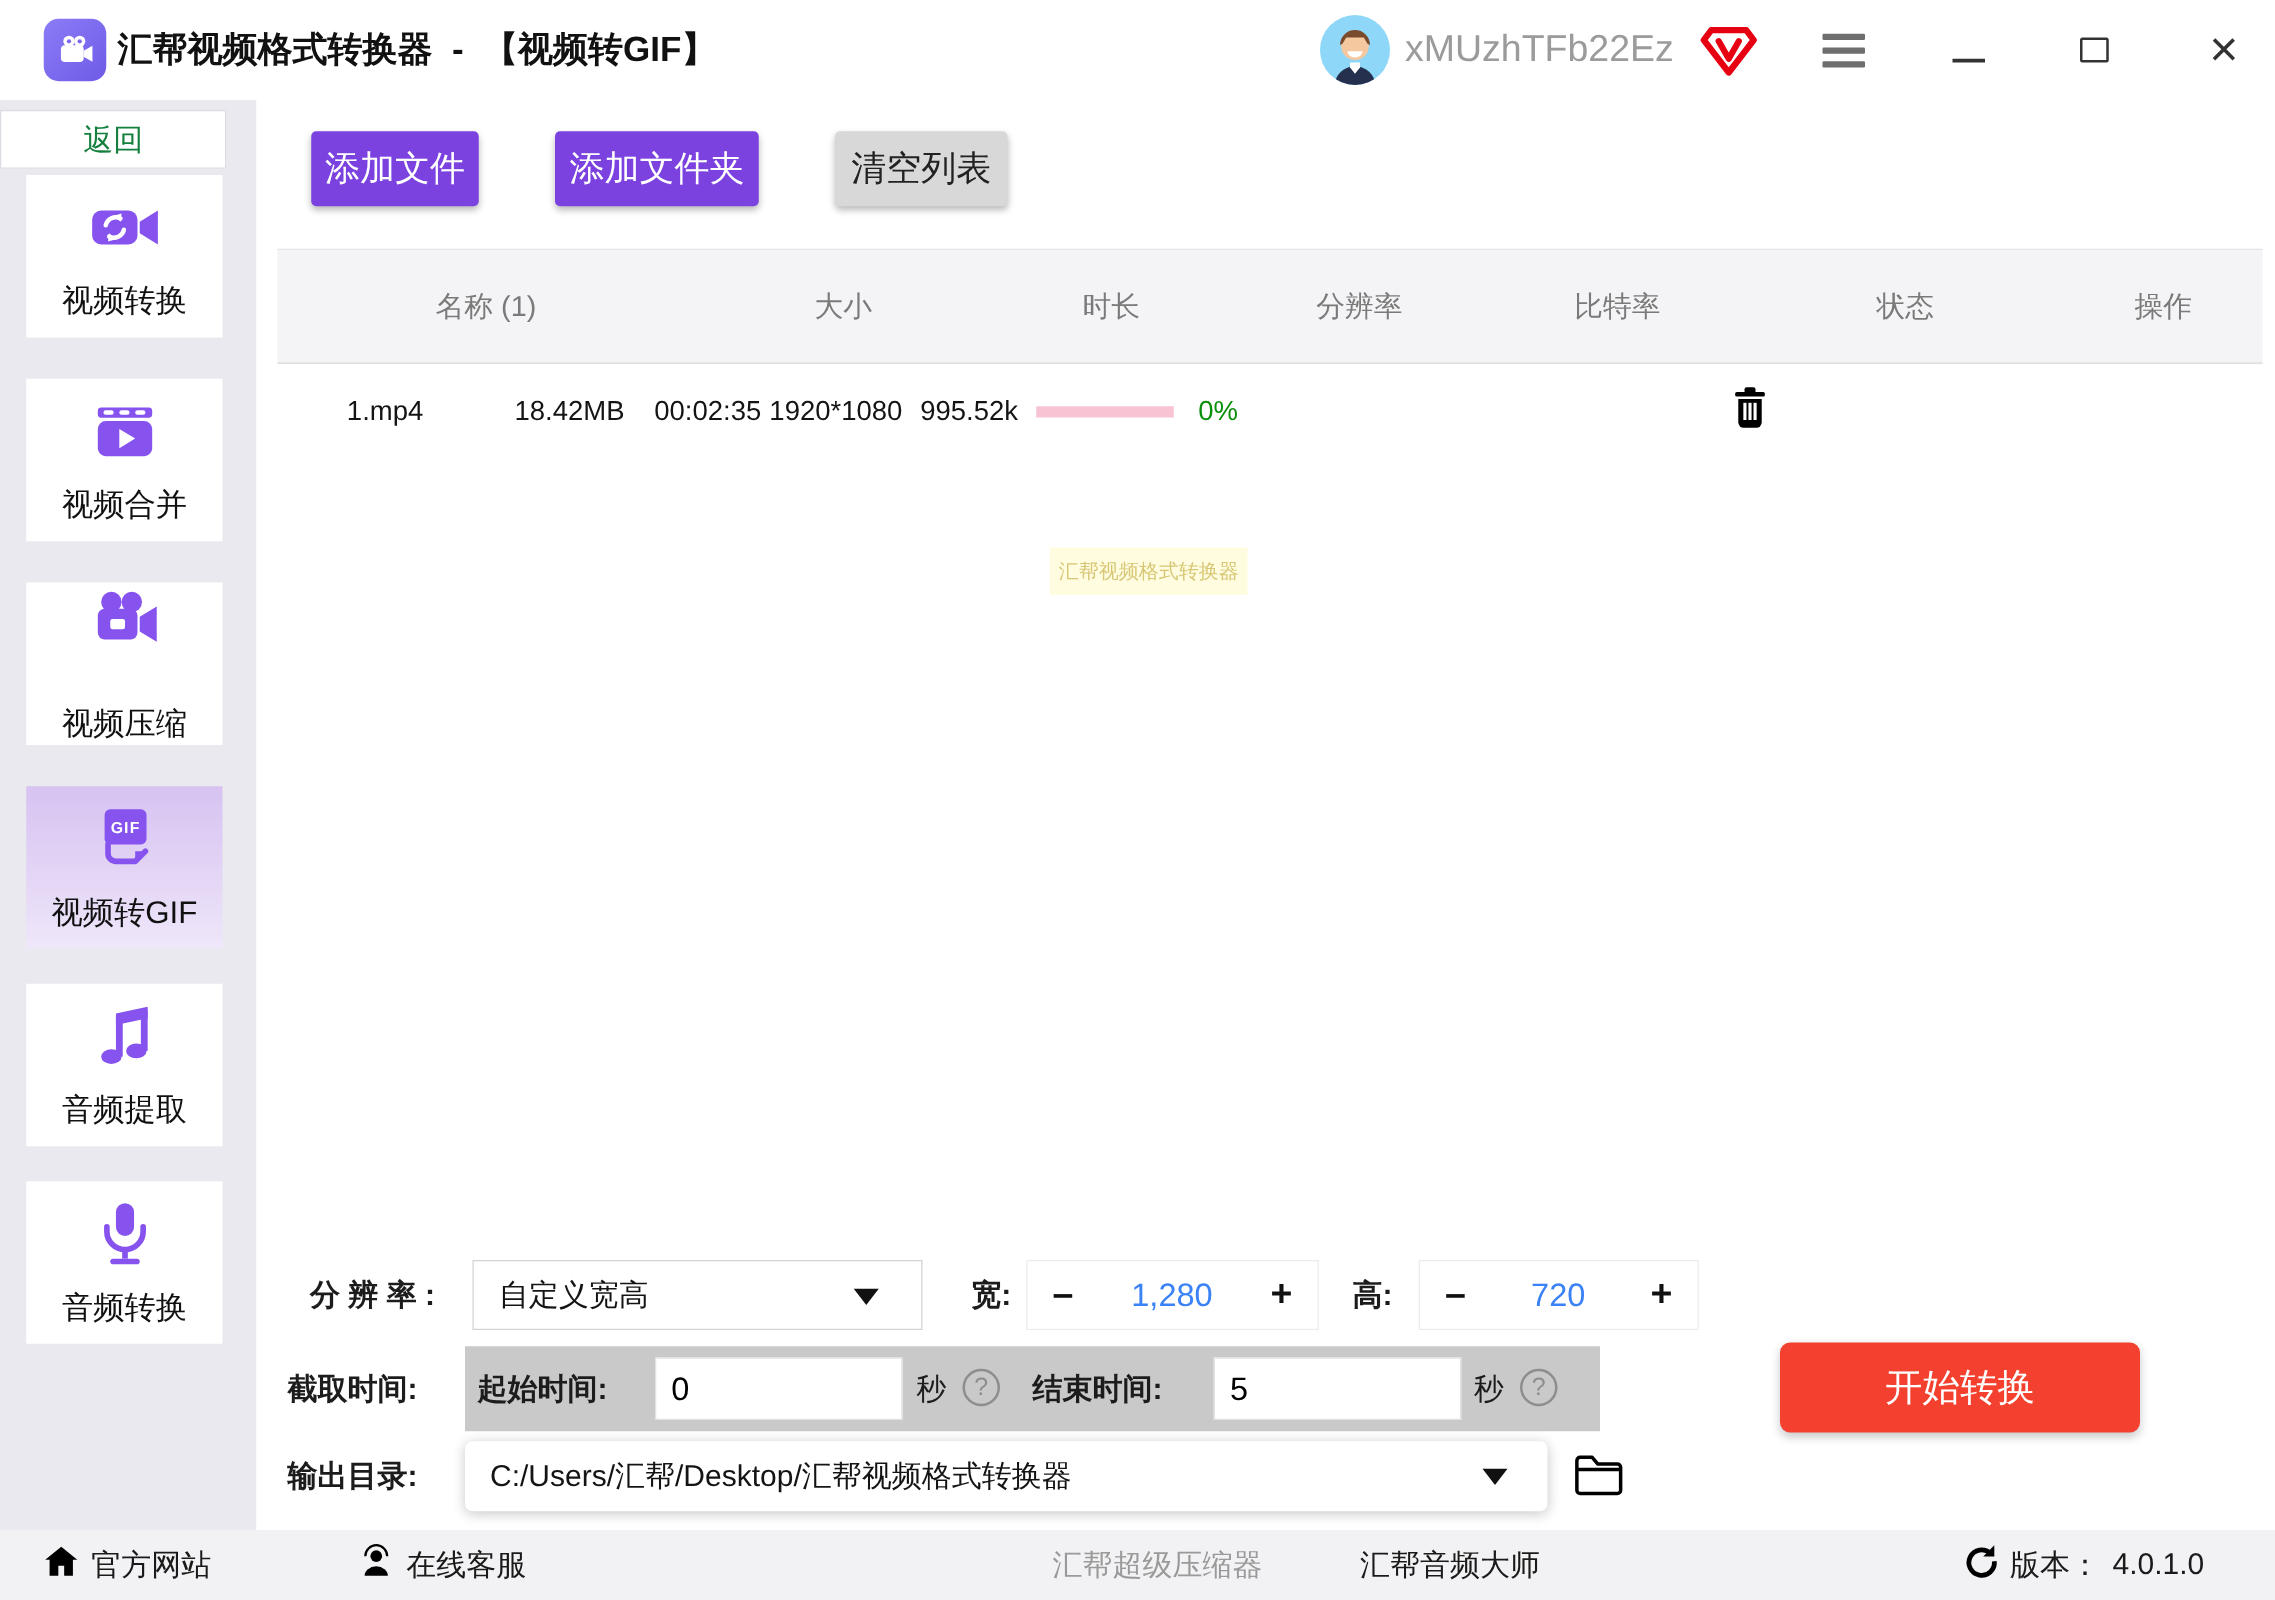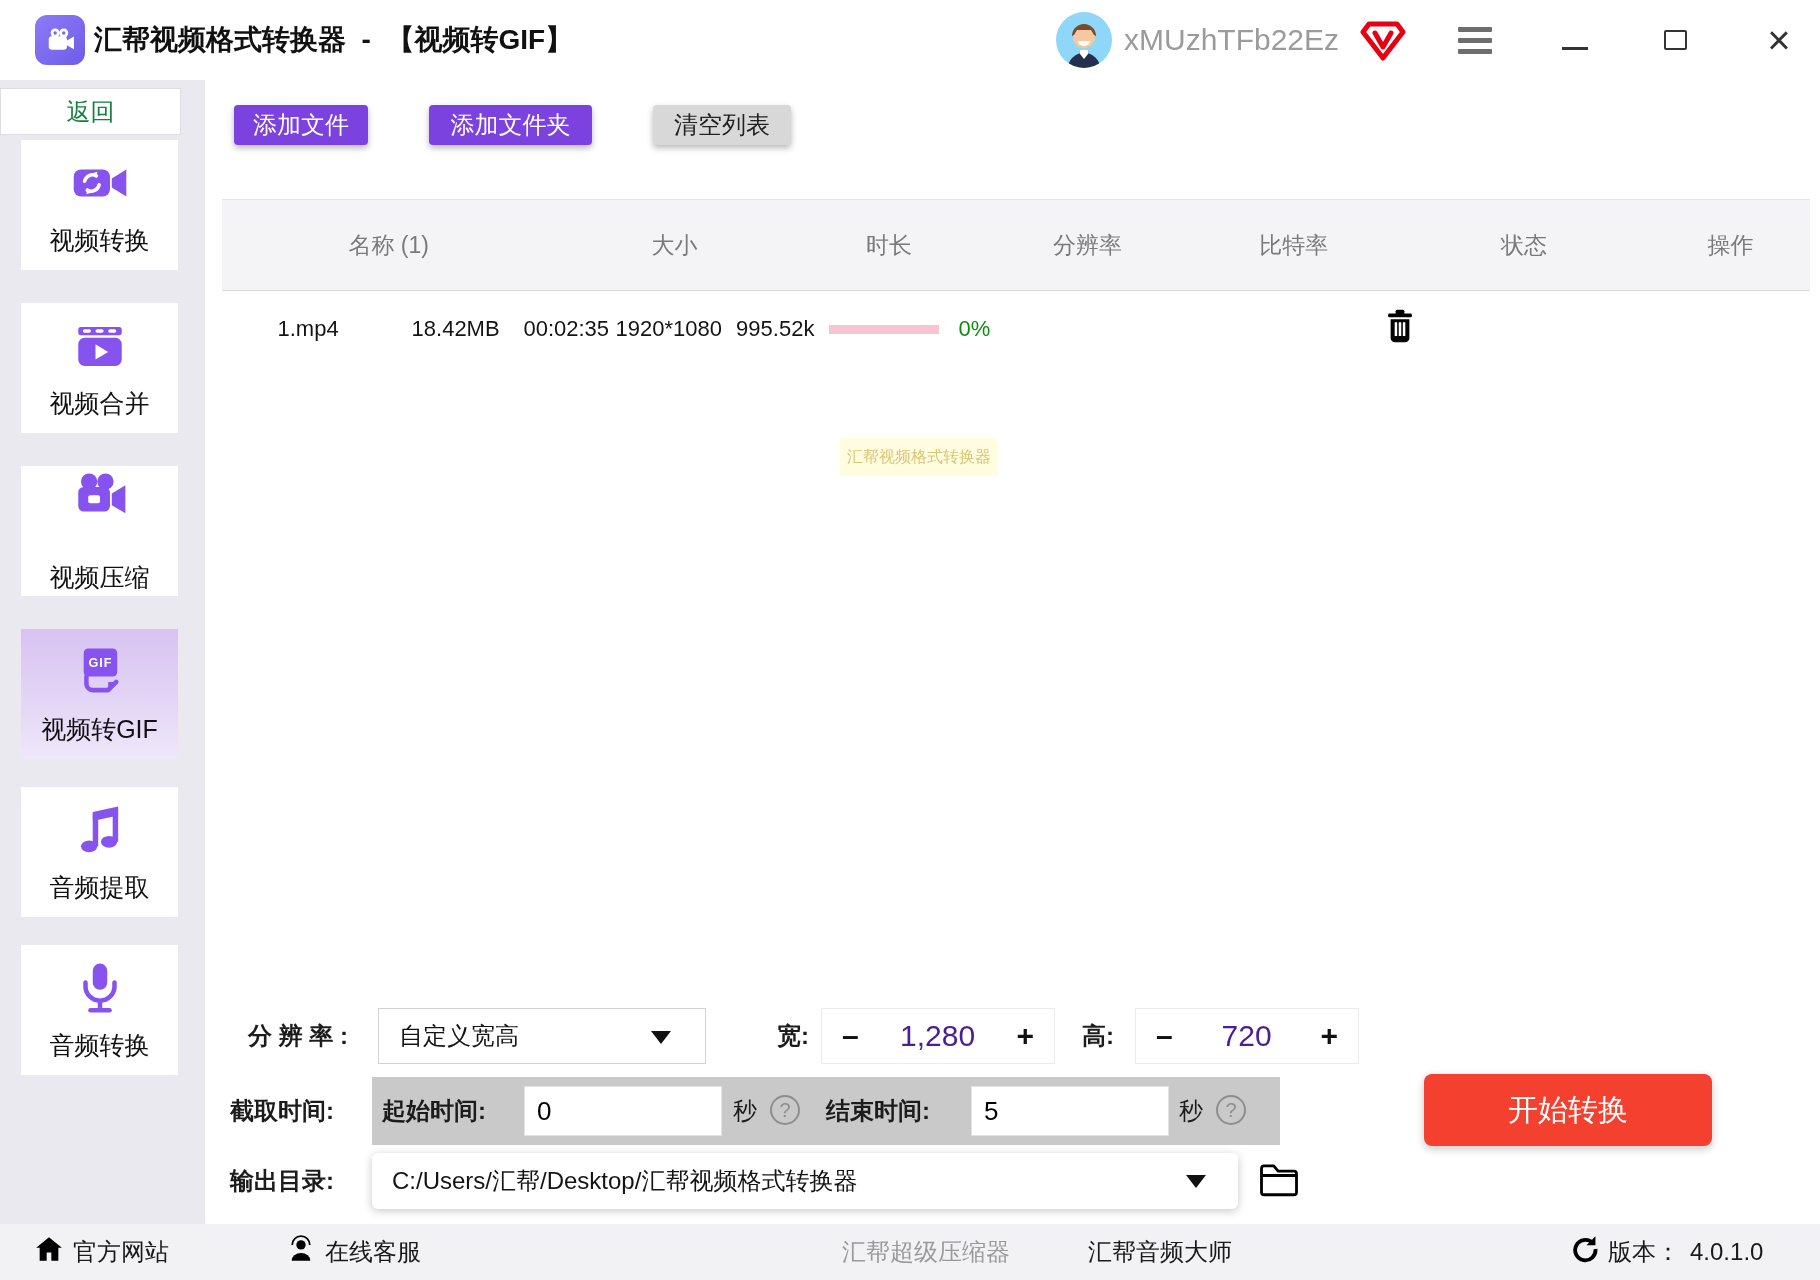--- a/index.html
+++ b/index.html
@@ -32,23 +32,23 @@
   .back-btn { position:absolute; left:0; top:8px; width:181px; height:47px; background:#fff;
     border:1px solid #dcdce2; display:flex; align-items:center; justify-content:center;
     font-size:24px; color:#15803d; cursor:pointer; }
   .nav-item { position:absolute; left:21px; width:157px; height:130px; background:#fff; cursor:pointer;
     display:flex; flex-direction:column; align-items:center; justify-content:center; gap:8px; }
   .nav-item.active { background:linear-gradient(180deg,#d7c2f1 0%,#e7dbf7 70%,#efe7fa 100%); }
   .nav-label { font-size:25px; color:#111; }
   #nav0 { top:60px; } #nav1 { top:223px; } #nav2 { top:386px;gap:31px; }
   #nav3 { top:549px; } #nav4 { top:707px; } #nav5 { top:865px; }
   
-  .tb-btn { position:absolute; top:105px; height:40px; border-radius:4px; display:flex; align-items:center;
-    justify-content:center; font-size:24px; color:#fff; background:#7b42e0; cursor:pointer;
-    box-shadow:0 3px 6px rgba(0,0,0,0.28); }
+  .tb-btn { position:absolute; top:105px; height:60px; border-radius:4px; display:flex; align-items:center;
+    justify-content:center; font-size:28px; color:#fff; background:#7b42e0; cursor:pointer;
+    box-shadow:0 3px 6px rgba(0,0,0,0.28);margin-left:15px; }
   #btn-add-file { left:234px; width:134px; }
   #btn-add-folder { left:429px; width:163px; }
   #btn-clear { left:653px; width:138px; background:#d8d8d8; color:#222; }
   
   .thead { position:absolute; left:222px; top:199px; width:1588px; height:92px; background:#f4f4f6;
     border-top:1px solid #e5e5e5; border-bottom:1px solid #d9d9d9; display:flex; align-items:center;
     font-size:23px; color:#7a7a7a; }
   .trow { position:absolute; left:222px; top:300px; width:1588px; height:58px; display:flex;
     align-items:center; font-size:22px; color:#141414; }
   .c0{width:21%;} .c1{width:15%;} .c2{width:12%;} .c3{width:13%;} .c4{width:13%;} .c5{width:16%;} .c6{width:10%;}
@@ -58,31 +58,31 @@
   .progress-label { color:#0b8f0b; font-size:22px; }
   .trash-btn { display:flex; align-items:center; justify-content:center; width:100%; cursor:pointer; }
   .watermark { position:absolute; left:840px; top:438px; width:158px; height:38px;
     background:rgba(255,249,196,0.55); display:flex; align-items:center; justify-content:center;
     font-size:16px; color:rgba(205,185,90,0.8); }
   
   .lbl { position:absolute; font-size:24px; color:#1c1c1c; display:flex; align-items:center;font-weight:bold; }
   #res-label  { left:248px; top:1008px; height:56px; }
   #wid-label  { left:777px; top:1008px; height:56px; }
   #hei-label  { left:1082px; top:1008px; height:56px; }
-  .dropdown { position:absolute; left:378px; top:1008px; width:328px; height:56px; background:#fff;
+  .dropdown { position:absolute; left:378px; top:1008px; width:360px; height:56px; background:#fff;
     border:1px solid #d3d3d3; display:flex; align-items:center; padding:16px 20px; font-size:24px; cursor:pointer; }
   .caret { width:0; height:0; border-left:10px solid transparent; border-right:10px solid transparent;
     border-top:13px solid #111; }
   .dropdown .caret { position:absolute; right:34px; top:22px; }
   .stepper { position:absolute; top:1008px; height:56px; background:#fff; border:1px solid #ececec;
     display:flex; align-items:center; justify-content:space-between; padding:0 20px; }
   #width-stepper  { left:821px;  width:234px; }
   #height-stepper { left:1135px; width:224px; }
   .step-btn { font-size:30px; font-weight:bold; color:#111; cursor:pointer; line-height:1; }
-  .step-value { font-size:30px; color:#4c1d95; }
+  .step-value { font-size:26px; color:#3b82f6; }
   #clip-label { left:230px; top:1077px; height:68px; }
   .clip-panel { position:absolute; left:372px; top:1077px; width:908px; height:68px; background:#c9c9c9; }
   #start-label { left:382px; top:1077px; height:68px; }
   #end-label   { left:826px; top:1077px; height:68px; }
   .sec-lbl { position:absolute; top:1077px; height:68px; display:flex; align-items:center; font-size:24px; color:#1c1c1c; }
   #sec1 { left:733px; } #sec2 { left:1179px; }
   .time-input { position:absolute; top:1086px; width:198px; height:50px; background:#fff;
     border:1px solid #e2e2e2; font-size:26px; padding-left:12px;
     font-family:"Liberation Sans","DejaVu Sans",sans-serif; }
   #start-input { left:524px; } #end-input { left:971px; }

